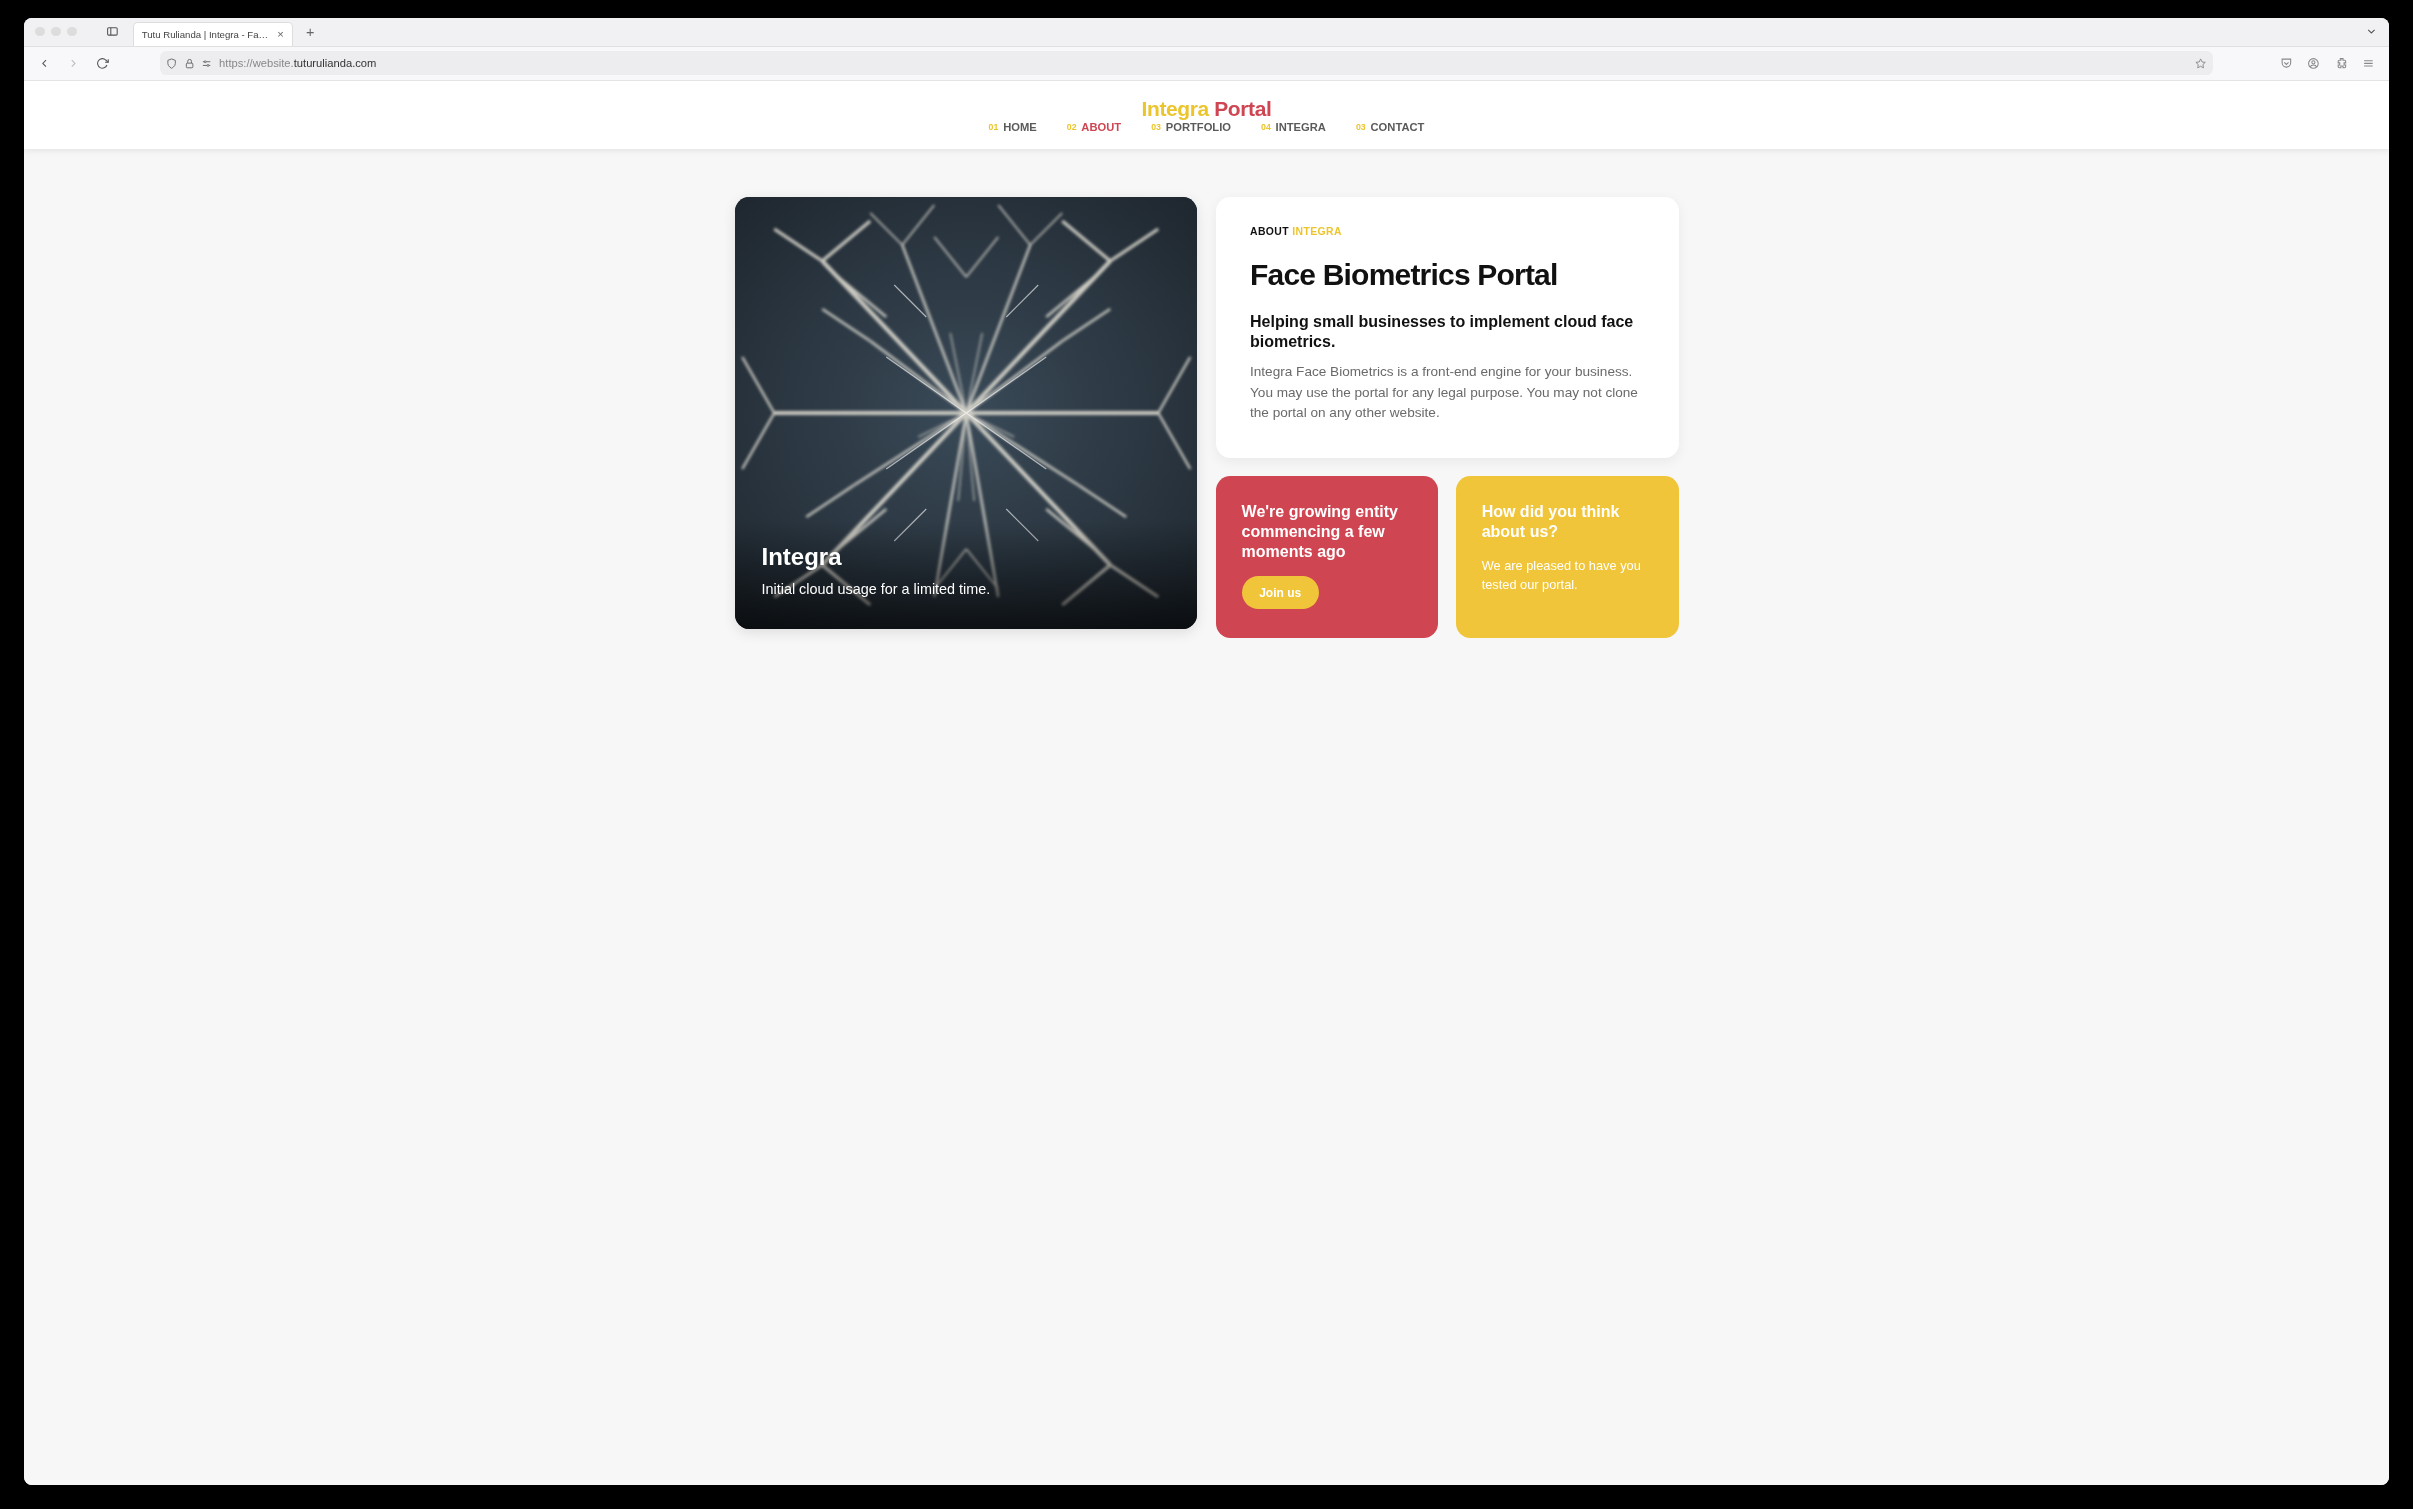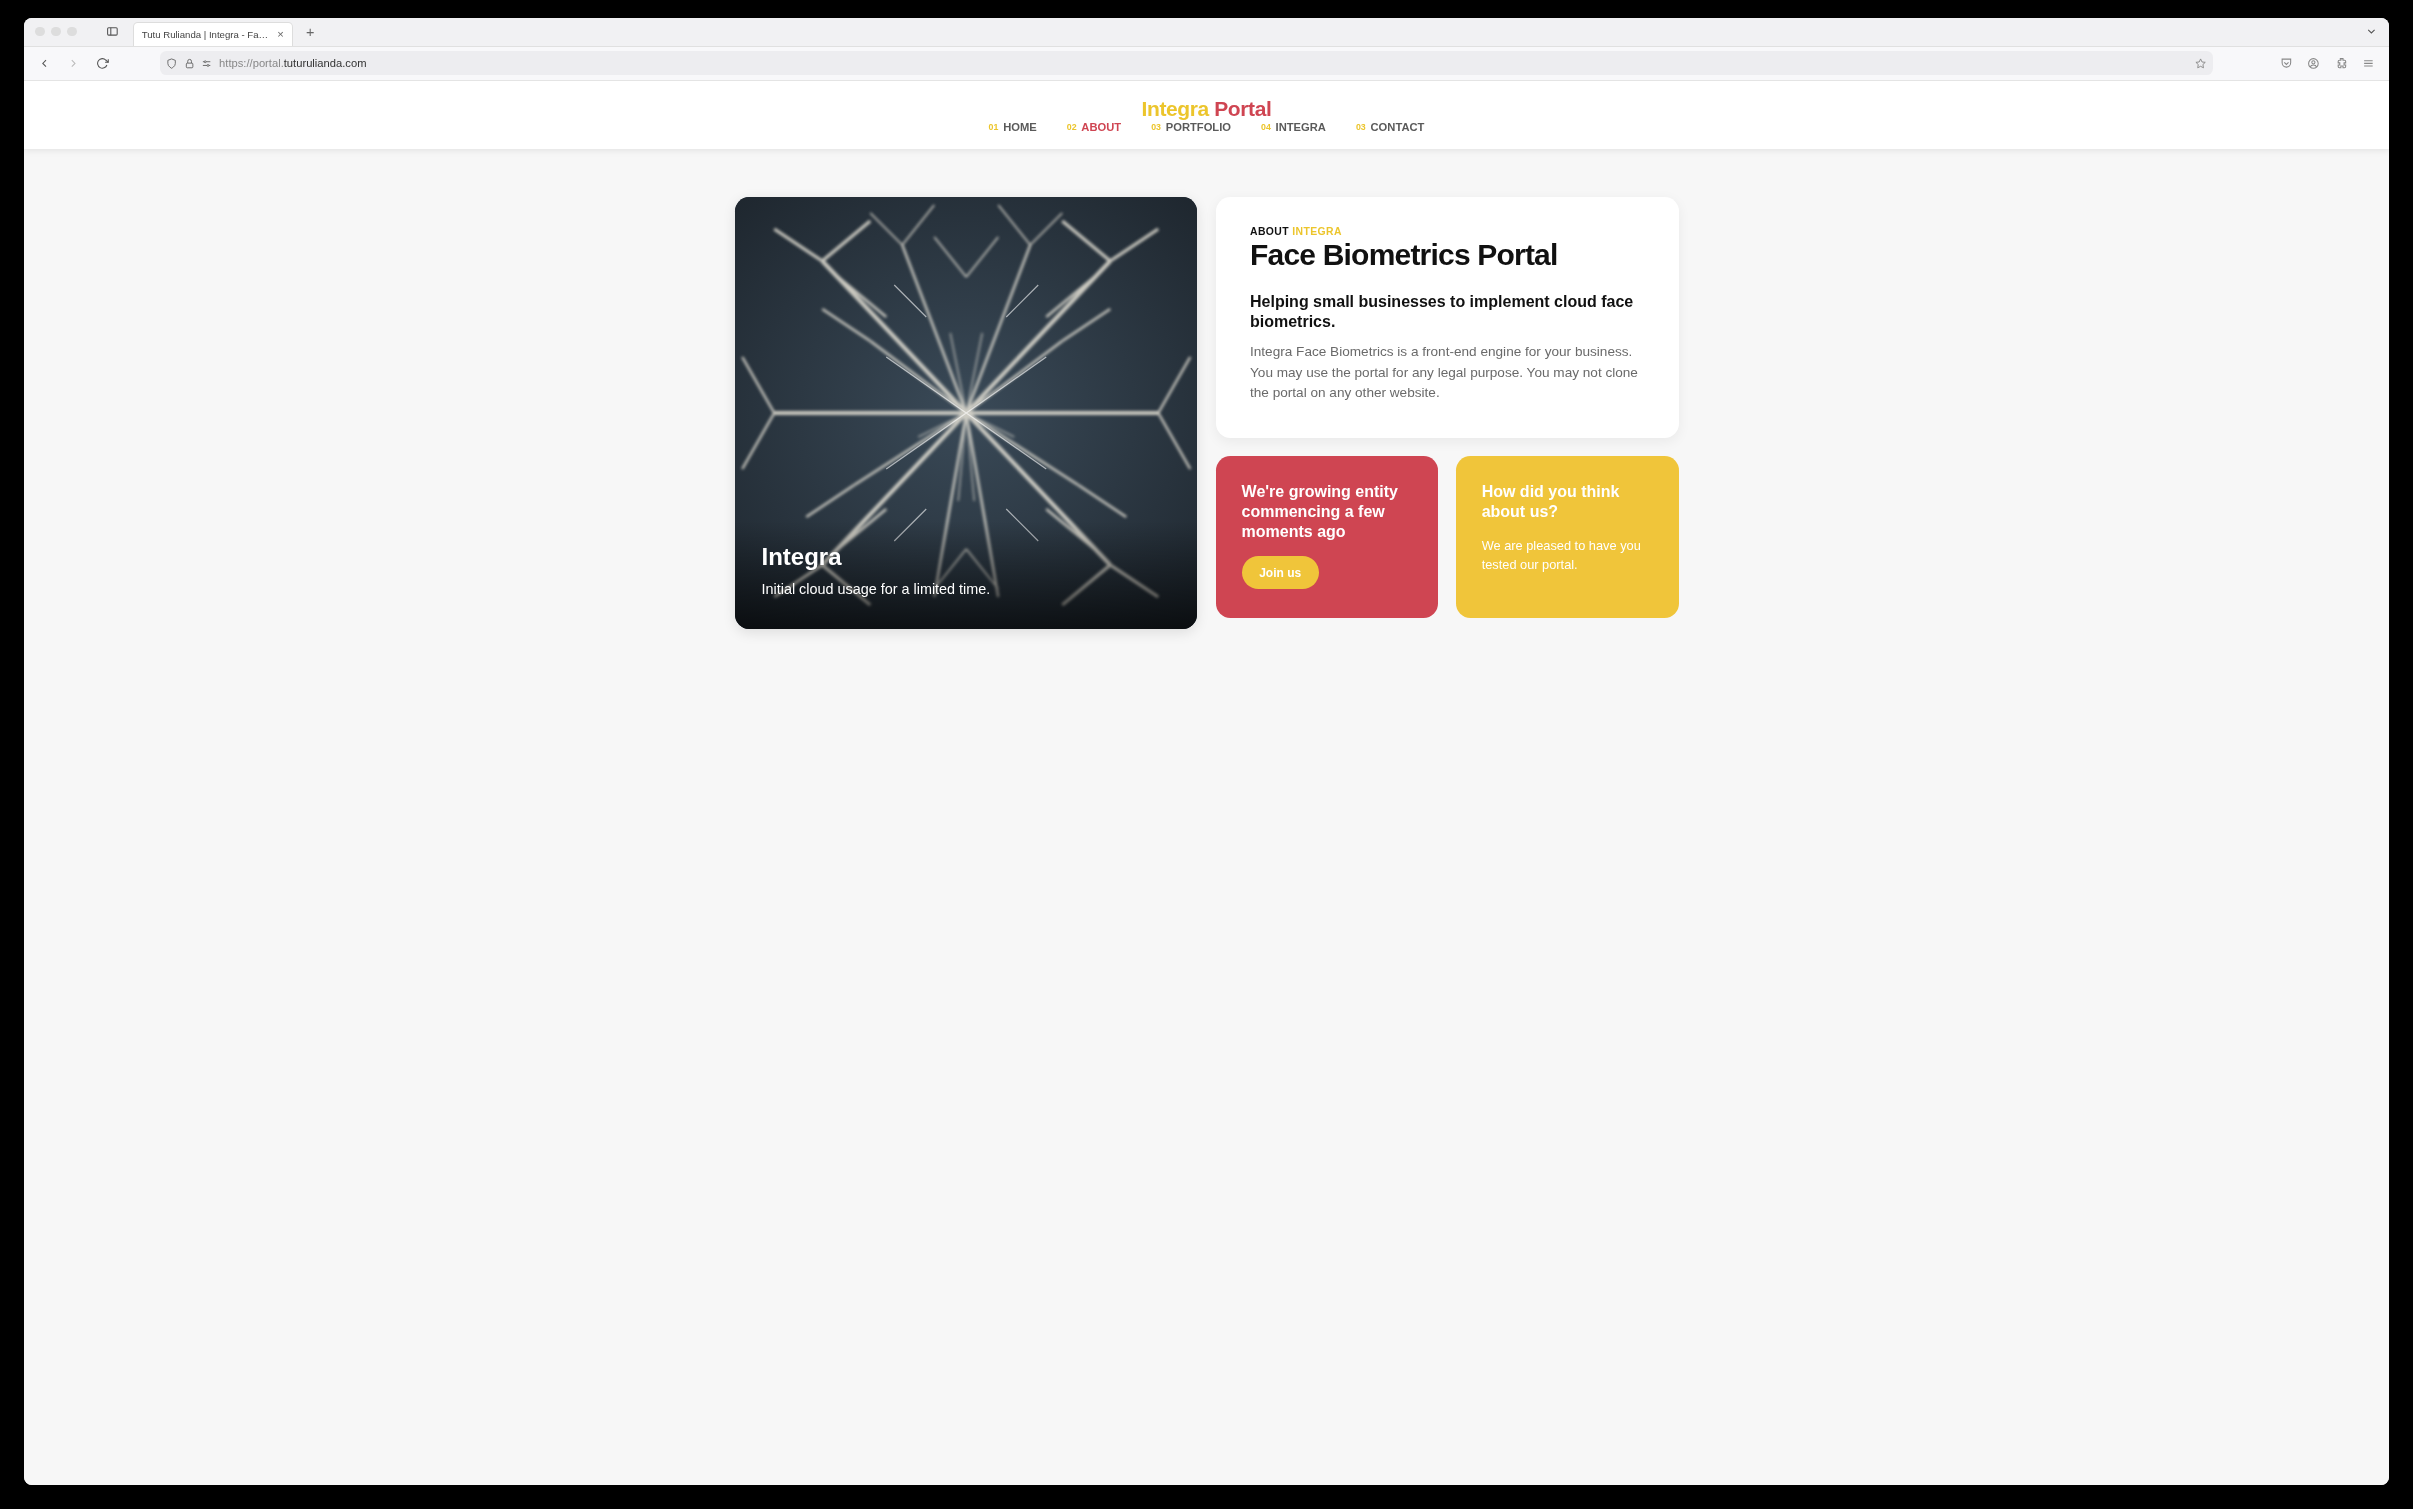--- a/index.html
+++ b/index.html
@@ -135,21 +135,21 @@
     .hero-overlay p { font-size: 14.4px; font-weight:400; }
 
     .right-col { display:flex; flex-direction:column; gap:17.6px; }
 
     .about-card {
       background:#fff;
       border-radius:14.4px;
       padding: 29px 34px 35px 34px;
       box-shadow: 0 3.2px 12.8px rgba(0,0,0,0.06);
     }
-    .about-label { font-size:10.4px; font-weight:800; letter-spacing:0.4px; margin-bottom:1px; }
+    .about-label { font-size:10.4px; font-weight:800; letter-spacing:0.4px; margin-bottom:21px; }
     .about-label .l1 { color:#111; }
     .about-label .l2 { color:#ecc52c; }
     .about-card h1 { font-size:30px; font-weight:800; letter-spacing:-0.8px; margin-bottom:20px; color:#111; }
     .about-card h3 { font-size:16px; font-weight:800; color:#111; margin-bottom:9px; line-height:1.3; }
     .about-card p { font-size:13.6px; color:#6a6a6a; line-height:1.5; }
 
     .two-cards { display:grid; grid-template-columns:1fr 1fr; gap:17.6px; }
     .small-card {
       border-radius:14.4px;
       padding: 25.6px 25.6px 29px 25.6px;
@@ -232,21 +232,21 @@
       </span>
       <span class="addr-icon">
         <svg viewBox="0 0 24 24" fill="none" stroke="currentColor" stroke-width="2">
             <line x1="4" y1="8" x2="20" y2="8"></line>
             <line x1="4" y1="16" x2="20" y2="16"></line>
             <circle cx="9" cy="8" r="2" fill="#f8f8fa"></circle>
             <circle cx="15" cy="16" r="2" fill="#f8f8fa"></circle>
           </svg>
       </span>
       <span class="addr-text">
-        <span>https://</span><span>portal.</span><span class="domain">tuturulianda.com</span>
+        <span>https://</span><span>website.</span><span class="domain">tuturulianda.com</span>
       </span>
       <span class="addr-star addr-icon">
         <svg viewBox="0 0 24 24" fill="none" stroke="currentColor" stroke-width="2">
             <polygon points="12 2 15 8.5 22 9.3 17 14 18.2 21 12 17.8 5.8 21 7 14 2 9.3 9 8.5 12 2"></polygon>
           </svg>
       </span>
     </div>
     <div class="right-icons">
       <div class="nav-btn">
         <svg viewBox="0 0 24 24" fill="none" stroke="currentColor" stroke-width="2">

